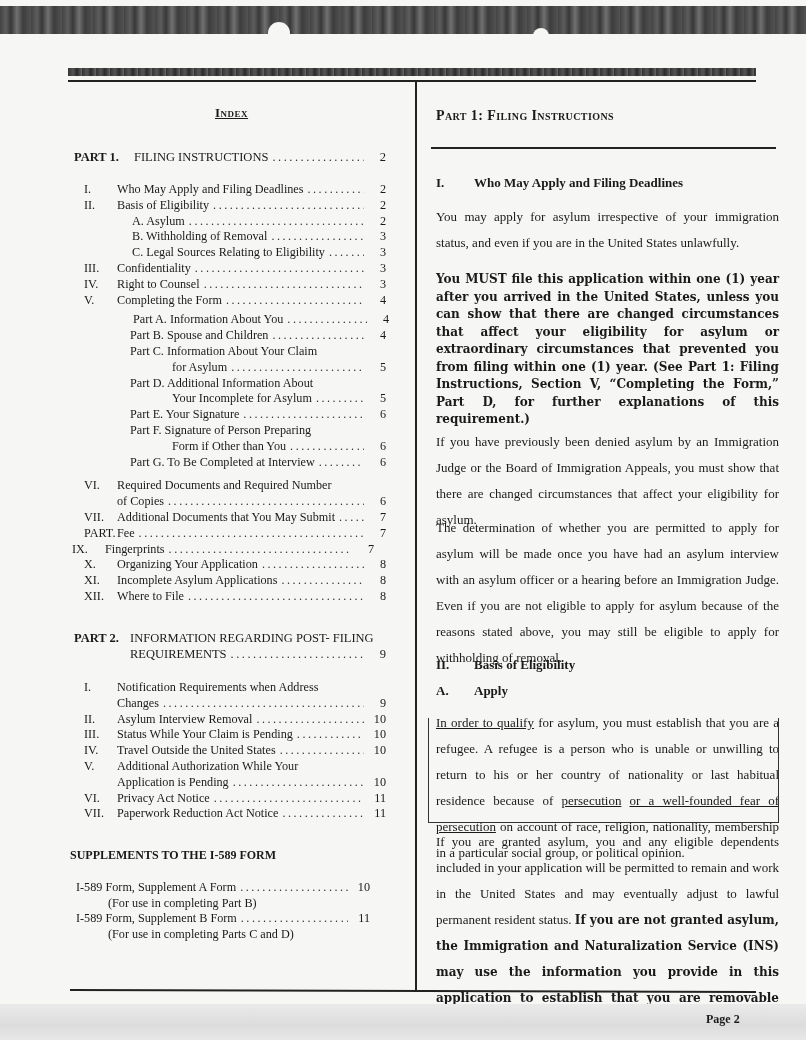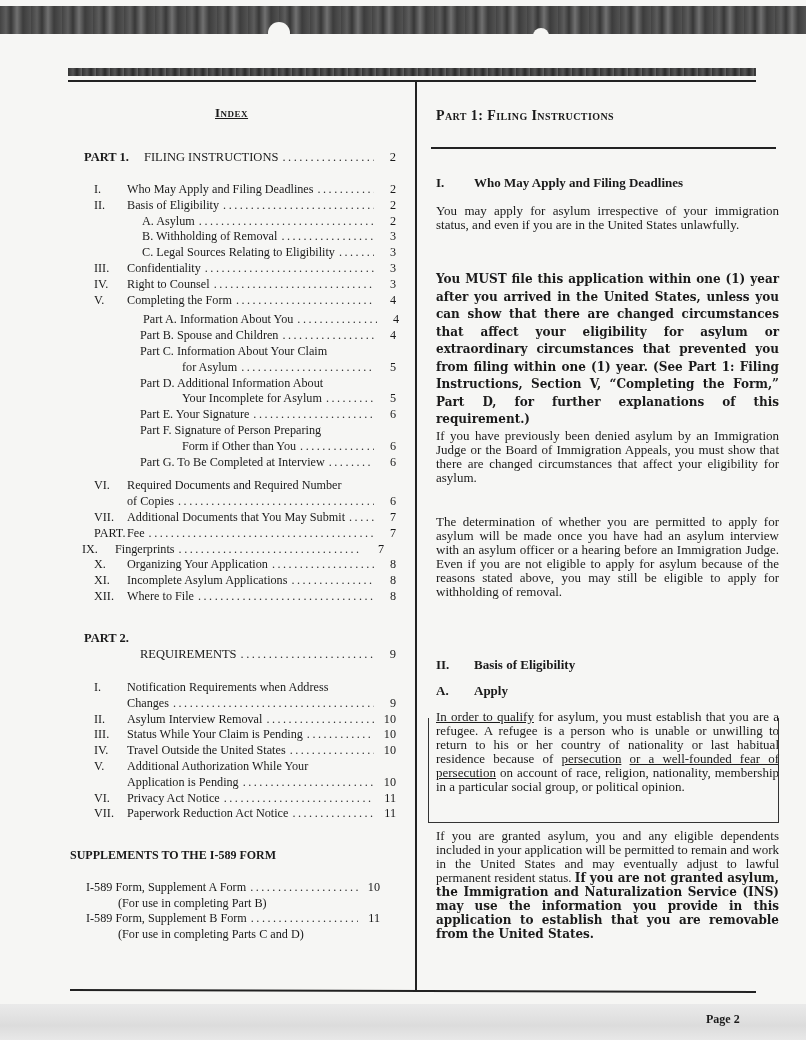--- a/index.html
+++ b/index.html
@@ -26,35 +26,35 @@
     position:absolute; left:0; top:1004px; width:806px; height:36px;
     background: linear-gradient(180deg, #eaeaea, #dcdcdc 60%, #e8e8e8);
   }
 
   
   .left { position:absolute; left:70px; top:100px; width:320px; font-size:12.2px; }
   .index-title {
     position:absolute; left:145px; top:5px; font-size:13px; font-weight:bold;
     font-variant: small-caps; text-decoration: underline; letter-spacing:0.5px;
   }
-  .toc-row { position:absolute; display:flex; align-items:baseline; white-space:nowrap;margin-left:10px; }
+  .toc-row { position:absolute; display:flex; align-items:baseline; white-space:nowrap; }
   .toc-row .num { display:inline-block; }
   .toc-row .label { display:inline-block; }
   .toc-row .dots { flex:1; overflow:hidden; letter-spacing:2.5px; color:#333; margin:0 4px; }
   .toc-row .page { text-align:right; width:18px; }
   .part-head { font-weight:normal; font-size:12.5px; }
   .part-head .pfx { font-weight:bold; }
 
   
   .right { position:absolute; left:436px; top:100px; width:344px; }
   .right-title { position:absolute; left:0; top:8px; font-size:14px; font-weight:bold; font-variant:small-caps; letter-spacing:0.4px; }
   .right-title-rule { position:absolute; left:-5px; top:47px; width:345px; height:2px; background:#222; }
   .sec-head { position:absolute; font-weight:bold; font-size:13px; display:flex; }
   .sec-head .rn { width:38px; }
-  .para { position:absolute; left:0; width:343px; font-size:13px; line-height:14px; text-align:justify; }
+  .para { position:absolute; left:0; width:343px; font-size:13px; line-height:26px; text-align:justify; }
   .para.bold { font-weight:bold; font-family: "DejaVu Serif", serif; font-size:12px; line-height:17.5px; }
   .boxed {
     position:absolute; left:-8px; top:726px; width:349px; height:96px;
     border:1.5px solid #333; border-top:none;
   }
   .u { text-decoration: underline; }
   .b { font-weight:bold; font-family: "DejaVu Serif", serif; font-size:12px; }
   .page-num { position:absolute; left:706px; top:1012px; font-size:12px; font-weight:bold; }
 </style>
 </head>
@@ -205,20 +205,21 @@
       <span class="page">8</span>
     </div>
     <div class="toc-row" style="top:489px;left:14px;width:302px">
       <span class="num" style="width:33px">XII.</span>
       <span class="label">Where to File</span>
       <span class="dots">............................................................</span>
       <span class="page">8</span>
     </div>
     <div class="toc-row part-head" style="top:531px;left:4px;width:312px">
       <span class="num pfx" style="width:56px">PART 2.</span>
+      <span class="label">INFORMATION REGARDING POST- FILING</span>
     </div>
     <div class="toc-row part-head" style="top:547px;left:60px;width:256px">
       <span class="label">REQUIREMENTS</span>
       <span class="dots">............................................................</span>
       <span class="page">9</span>
     </div>
     <div class="toc-row" style="top:580px;left:14px;width:302px">
       <span class="num" style="width:33px">I.</span>
       <span class="label">Notification Requirements when Address</span>
     </div>

